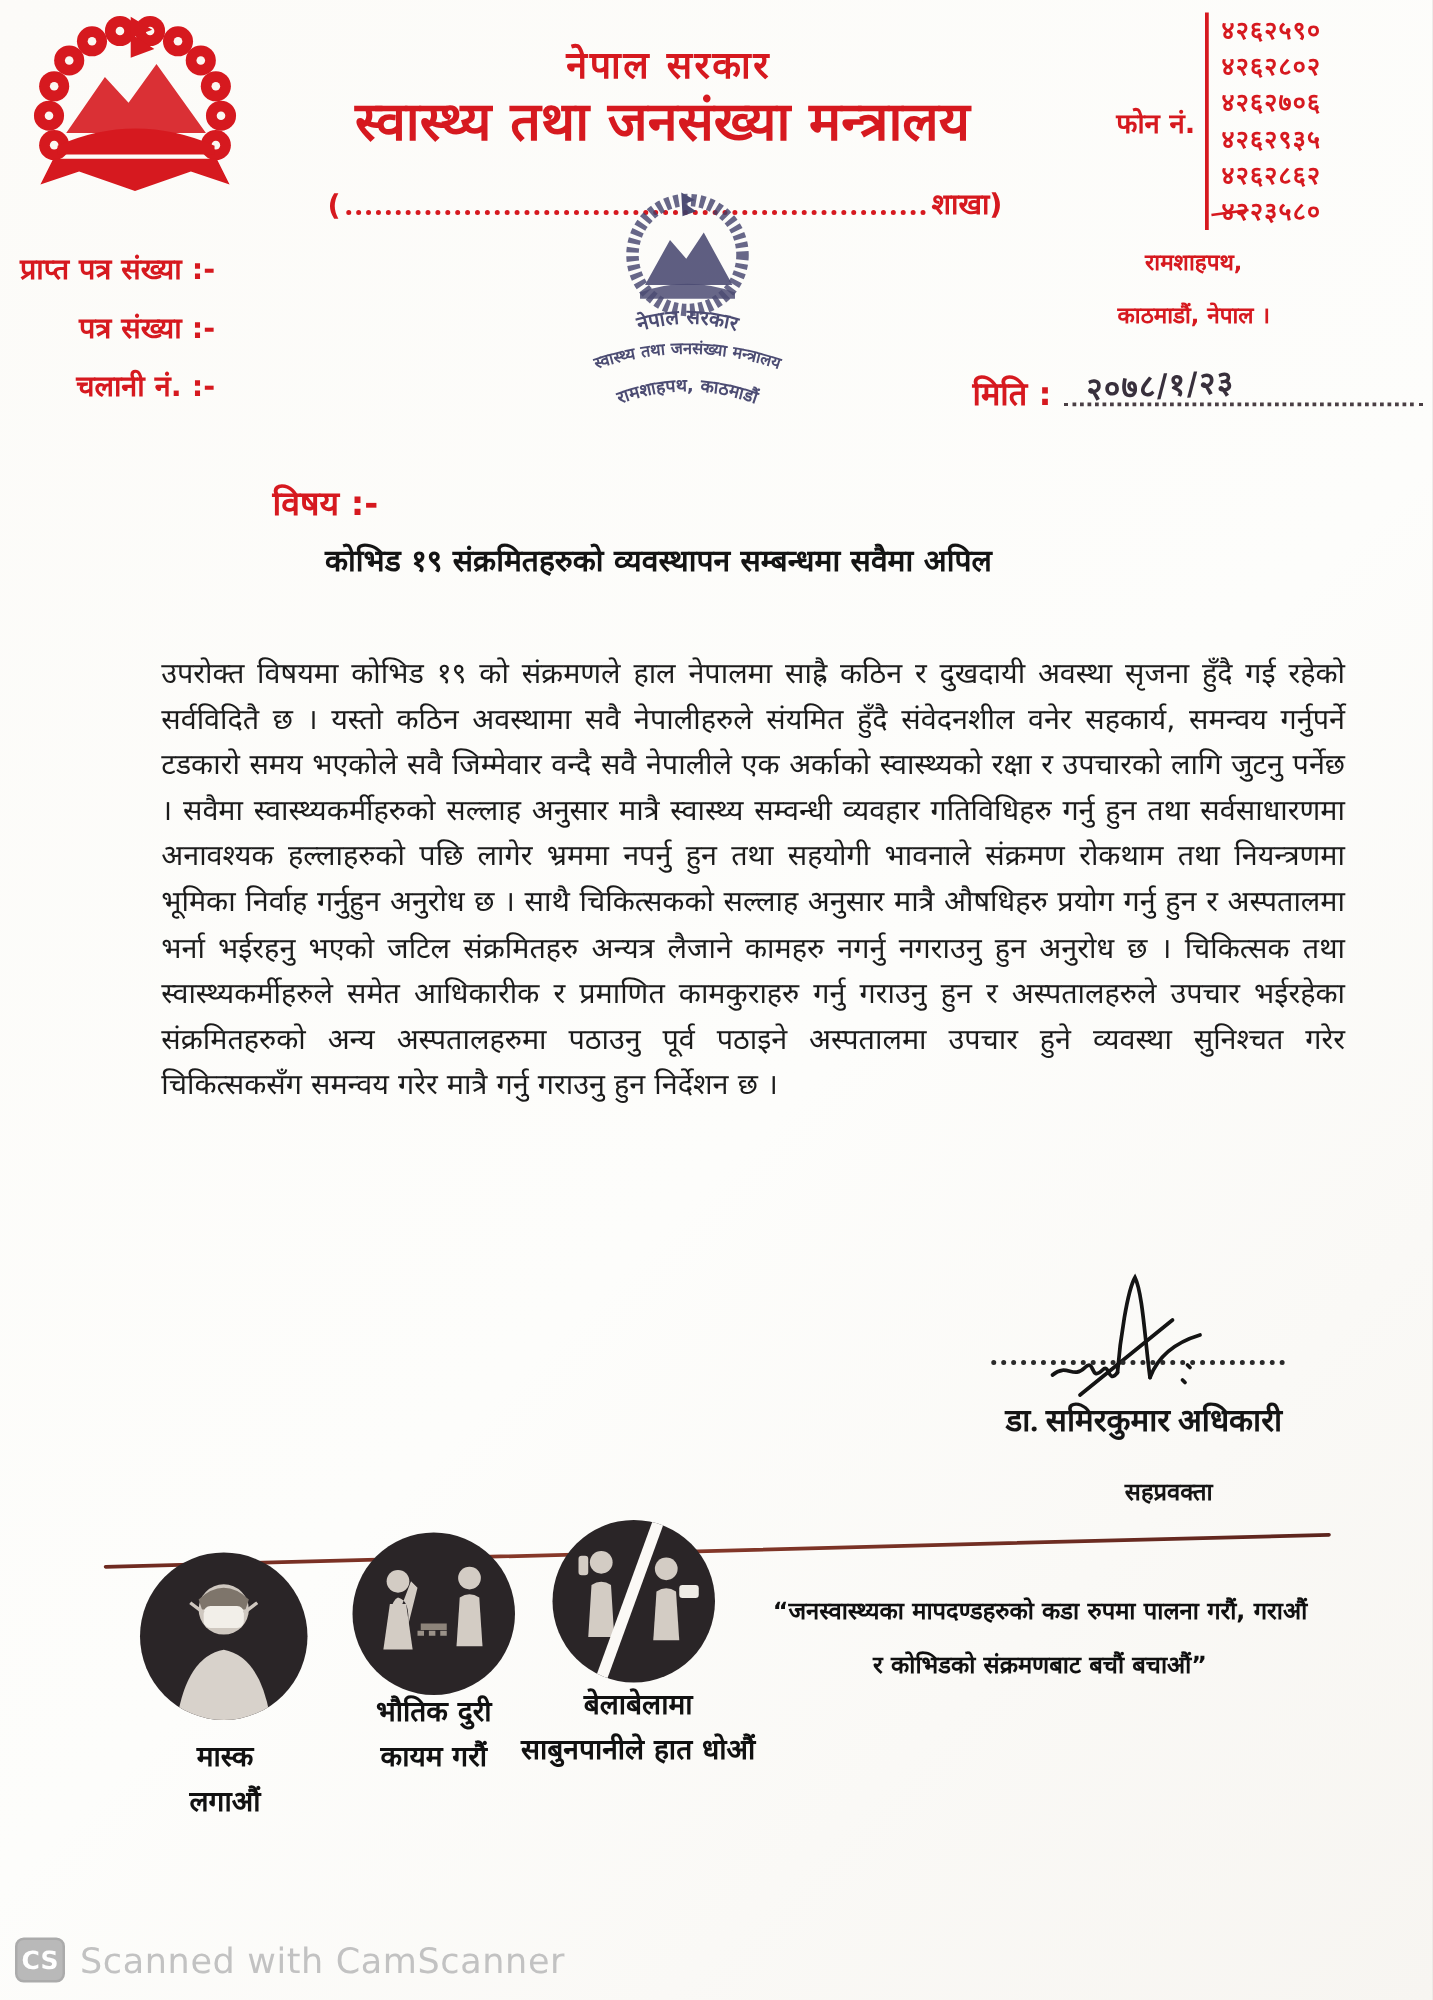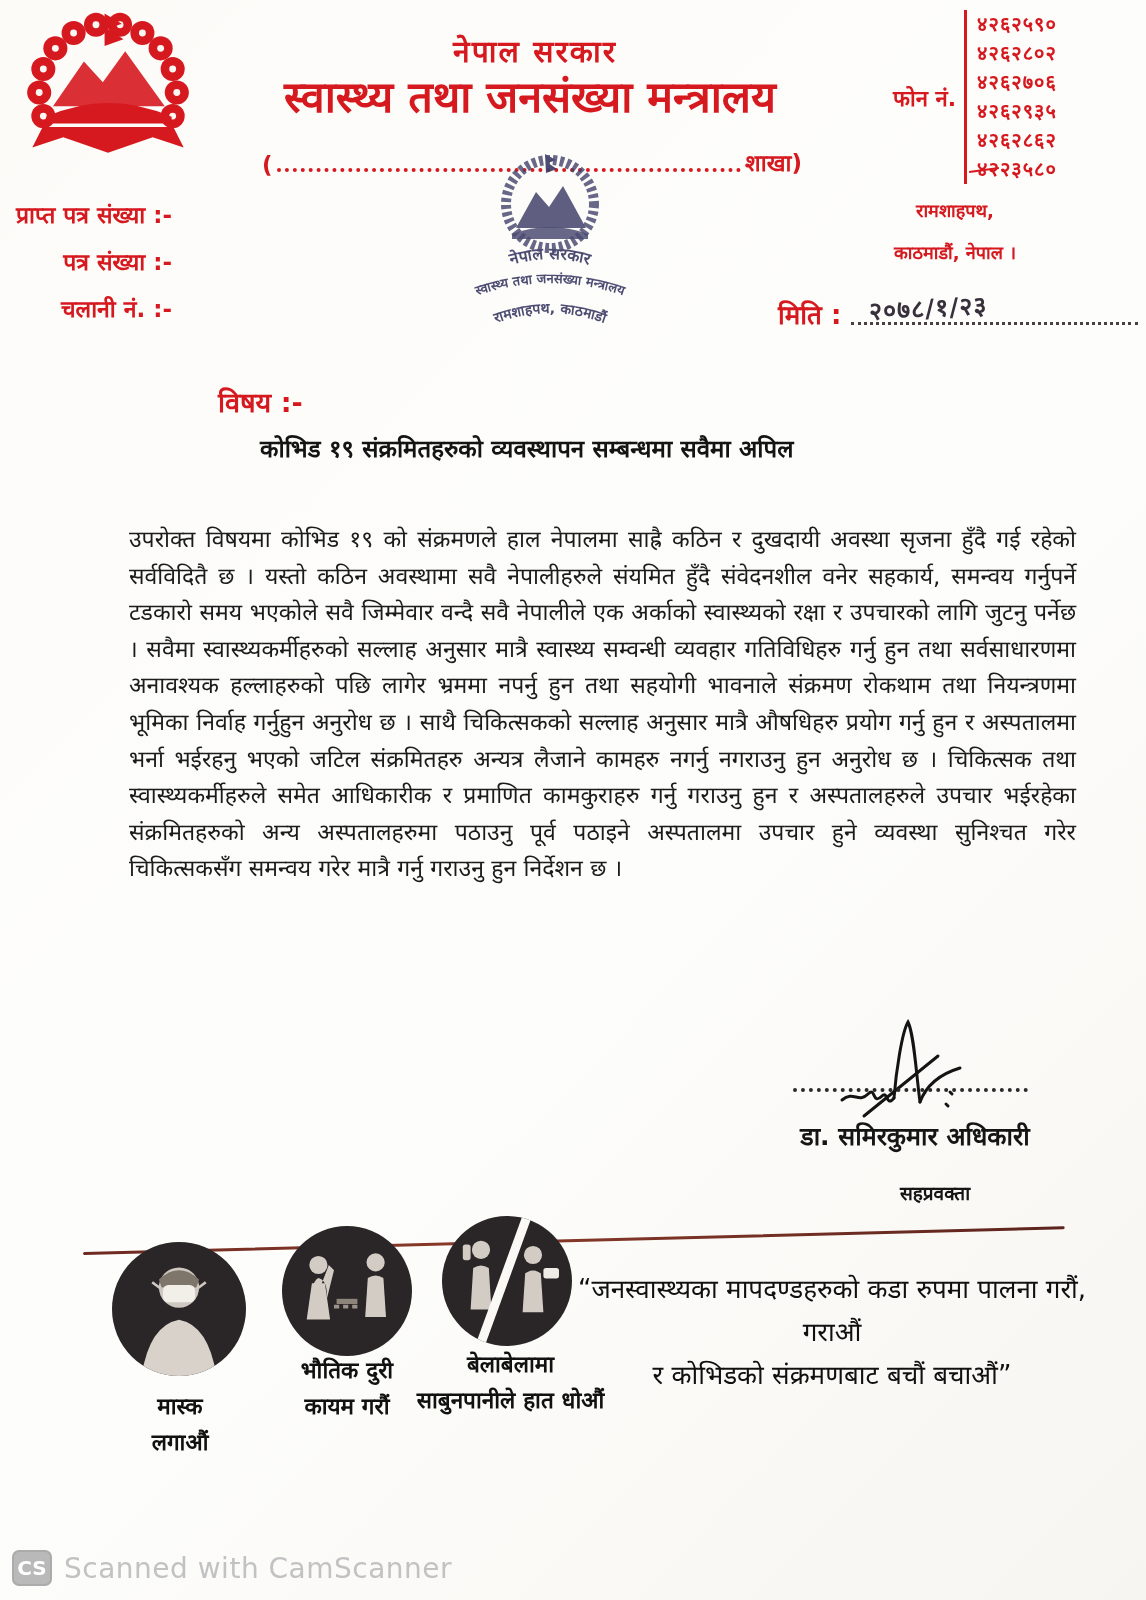--- a/index.html
+++ b/index.html
@@ -45,38 +45,38 @@
   .subject-label{position:absolute;left:218px;top:383px;font-size:27px;font-weight:700;}
   .subject-text{position:absolute;left:260px;top:431px;width:680px;text-align:left;
     font-size:24px;font-weight:700;color:#141414;}
   
   .body-text{position:absolute;left:93px;top:521px;width:947px;font-size:23px;line-height:36.6px;
     text-align:justify;color:#1b1b1b;margin-left:36px;}
   
   .sig-scribble{position:absolute;left:828px;top:1012px;width:160px;height:115px;}
   .sig-dotted{position:absolute;left:793px;top:1070px;width:235px;border-bottom:4px dotted #2a2a2a;height:18px;}
   .sig-name{position:absolute;left:760px;top:1118px;width:310px;text-align:center;
-    font-size:25px;font-weight:600;color:#151515;}
+    font-size:25px;font-weight:600;color:#151515;font-family:Liberation Serif, serif;}
   .sig-title{position:absolute;left:845px;top:1180px;width:180px;text-align:center;
     font-size:19px;font-weight:600;color:#151515;}
   
   .sep-line{position:absolute;left:83px;top:1252px;width:982px;height:3px;
     background:linear-gradient(to right,#6e2a20,#8a3a2a 40%,#5c241d);
     transform:rotate(-1.5deg);transform-origin:left center;border-radius:2px;}
   .safety-circle{position:absolute;border-radius:50%;background:#2a2527;overflow:hidden;}
   .c1{left:112px;top:1242px;width:134px;height:134px;}
   .c2{left:282px;top:1226px;width:130px;height:130px;}
   .c3{left:442px;top:1216px;width:130px;height:130px;}
   .safety-label{position:absolute;text-align:center;font-weight:700;color:#111;
     font-size:22.5px;line-height:36px;}
   .l1{left:95px;top:1388px;width:170px;}
   .l2{left:262px;top:1352px;width:170px;}
   .l3{left:398px;top:1346px;width:225px;}
   .quote{position:absolute;left:552px;top:1268px;width:560px;text-align:center;
-    font-size:26px;font-weight:400;line-height:43px;color:#101010;}
+    font-size:19px;font-weight:700;line-height:43px;color:#101010;}
   
   .camscanner{position:absolute;left:12px;top:1550px;display:flex;align-items:center;}
   .cs-badge{width:40px;height:36px;background:#b9b9b9;border-radius:7px;color:#fff;
     font-size:20px;font-weight:700;display:flex;align-items:center;justify-content:center;
     border:2px solid #ababab;box-sizing:border-box;}
   .cs-text{margin-left:12px;font-size:28px;color:#c2c2c2;letter-spacing:.5px;}
 </style>
 </head>
 <body>
 

